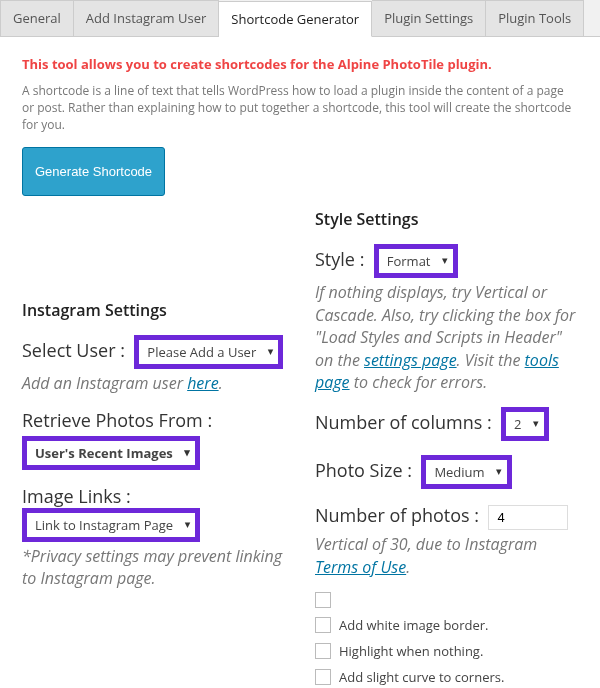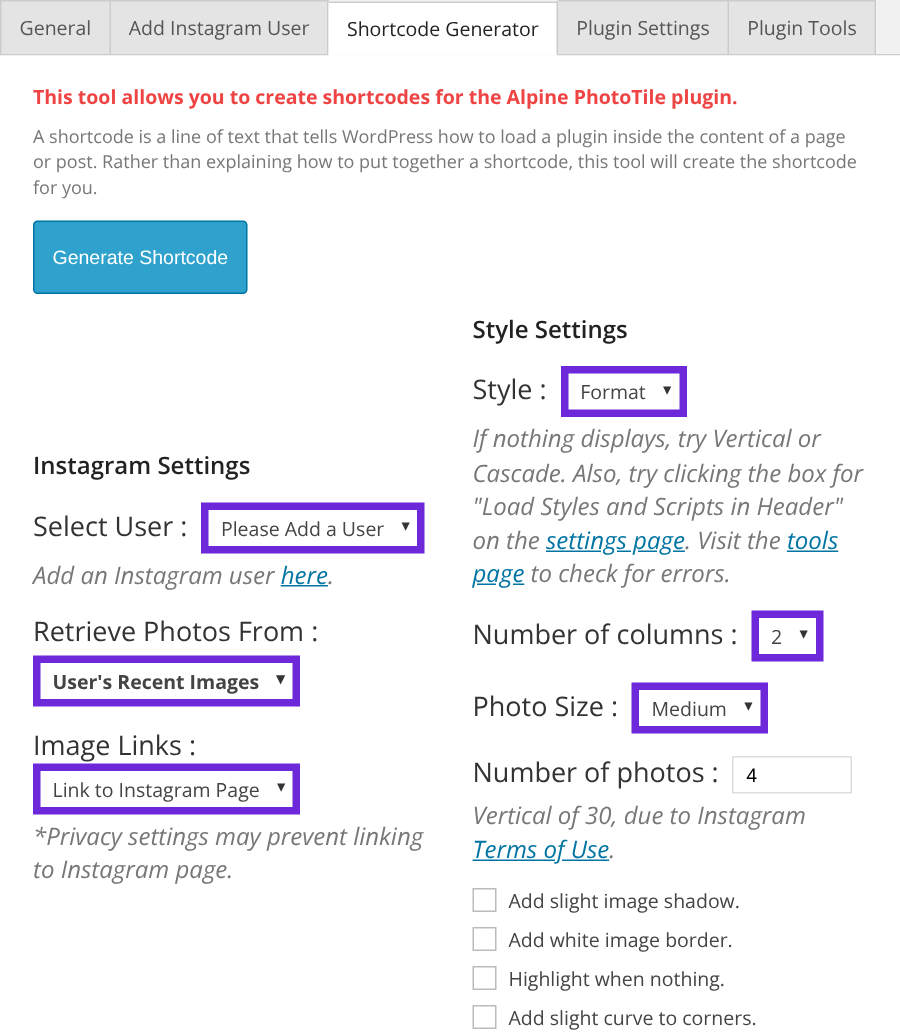--- a/index.html
+++ b/index.html
@@ -95,21 +95,20 @@
         <div class="field">
           <span class="field-label">Number of photos :</span>
           <input class="input" value="4" style="">
           <div class="hint">
             <span>Vertical of 30, due to Instagram </span><span class="link">Terms of Use</span>.
           </div>
         </div>
 
         <div class="checkbox-row">
           <div class="checkbox"></div>
-          <span class="checkbox-label">Add slight image shadow.</span>
         </div>
         <div class="checkbox-row">
           <div class="checkbox"></div>
           <span class="checkbox-label">Add white image border.</span>
         </div>
         <div class="checkbox-row">
           <div class="checkbox"></div>
           <span class="checkbox-label">Highlight when nothing.</span>
         </div>
         <div class="checkbox-row">

